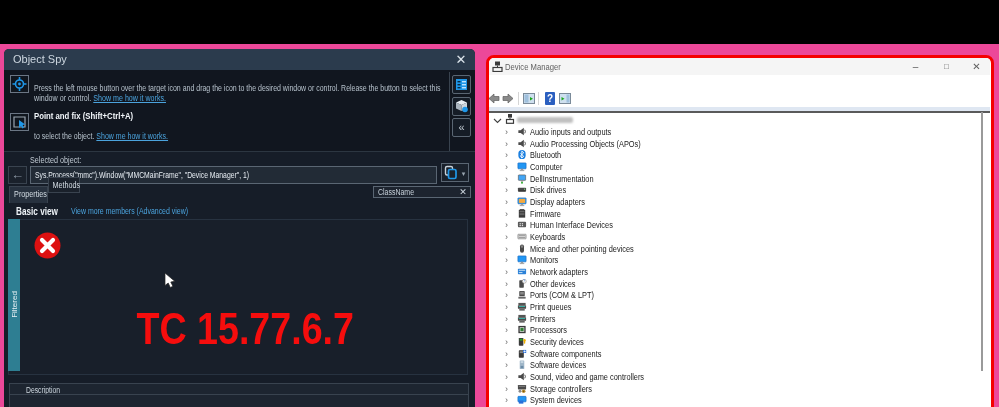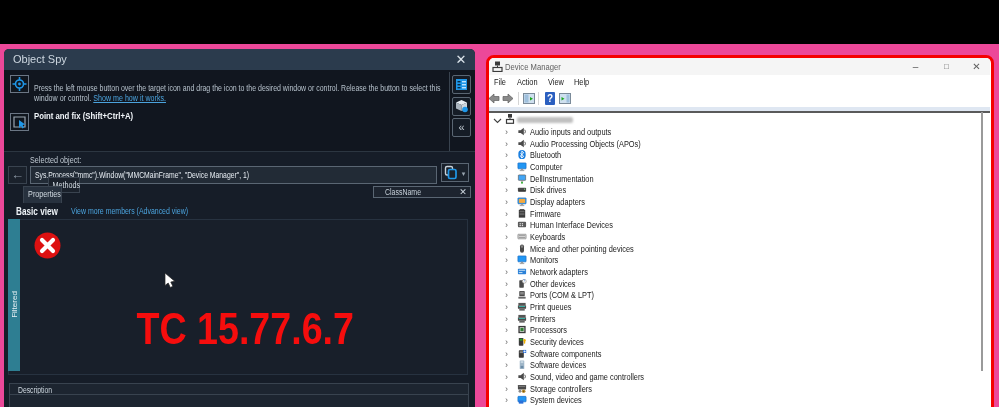--- a/index.html
+++ b/index.html
@@ -31,44 +31,44 @@
   #backBtn { left:4px; top:117px; width:19px; height:18px; border:1px solid #39434f;
     background:#1a212b; color:#8d99a5; font-size:13px; line-height:16px; text-align:center; }
   #selInput { left:26px; top:117px; width:407px; height:18px; border:1px solid #5a6673;
     background:#222b36; color:#e6ecf2; font-size:9px; line-height:16px; padding-left:4px; }
   #copyBtn { left:437px; top:114px; width:19px; height:19px; border:1px solid #5a6673; background:#1a212b; }
   #copyDrop { left:455px; top:114px; width:10px; height:19px; border:1px solid #5a6673; border-left:none;
     background:#1a212b; color:#9aa5b0; font-size:7px; line-height:19px; text-align:center; }
 
   .tab { font-size:9px; color:#d4dde4; border:1px solid #39434f; height:17px;
     line-height:15px; text-align:center; top:137px; }
-  #tabProps { left:19px; width:39px; background:#27313e; border-bottom:none; height:17px; z-index:2; }
+  #tabProps { left:5px; width:39px; background:#27313e; border-bottom:none; height:17px; z-index:2; }
   #tabMeth  { left:44px; width:32px; background:#1a212b; top:128px; height:16px; line-height:14px; }
   #className { left:369px; top:137px; width:98px; height:12px; border:1px solid #5a6673;
-    background:#1d242f; color:#c7d1da; font-size:8.5px; line-height:10px; padding-left:11px; }
+    background:#1d242f; color:#c7d1da; font-size:8.5px; line-height:10px; padding-left:4px; }
   #clX { left:453px; top:137px; width:12px; height:12px; color:#cfd8e0; font-size:9px;
     line-height:12px; text-align:center; }
 
   #basicView { left:12px; top:157px; font-size:10px; font-weight:bold; color:#eef3f7; }
   #viewMore  { left:67px; top:157px; font-size:9px; }
 
   #propPanel { left:4px; top:170px; width:460px; height:156px; background:#181f2a;
     border:1px solid #273240; }
   #filterBar { left:4px; top:170px; width:12px; height:152px; background:#2e7e92; }
   #filterTxt { left:-60px; top:251px; width:140px; color:#e8f2f5; font-size:8px;
     transform:rotate(-90deg); transform-origin:center; text-align:center; }
 
   #redX { left:30px; top:183px; width:27px; height:27px; }
   #tcText { left:26px; top:255px; width:430px; text-align:center; color:#f50d0d;
     font-size:44px; font-weight:bold; }
   #cursor { left:159.5px; top:224px; }
 
   #descBox { left:5px; top:334px; width:460px; height:53px; border:1px solid #39434f;
     background:#1d2530; }
-  #descHead { left:14px; top:336px; font-size:8.5px; color:#cfd8e0; }
+  #descHead { left:22px; top:336px; font-size:8.5px; color:#cfd8e0; }
   #descLine { left:6px; top:345px; width:458px; }
 
   
   #dm { left:486px; top:11px; width:508px; height:377px; border:3px solid #f50000;
     border-radius:8px; background:#fff; overflow:hidden; }
   #dmTitle { left:0; top:0; width:501px; height:17px; background:#f5f5f5; }
   #dmTitleTxt { left:16px; top:3.5px; font-size:9px; color:#5f5f5f; }
   #dmMenu { left:0; top:17px; width:501px; height:15px; background:#fff; }
   #dmMenu span.mi { position:absolute; top:2px; font-size:9px; color:#1a1a1a; }
   #dmTools { left:0; top:32px; width:501px; height:17px; background:#fff; }
@@ -112,20 +112,21 @@
     <div class="abs body" style="left:30px; top:35px;"><span class="sx" style="transform:scaleX(0.776);">Press the left mouse button over the target icon and drag the icon to the desired window or control. Release the button to select this</span></div>
     <div class="abs body" style="left:30px; top:44.5px;"><span class="sx" style="transform:scaleX(0.79);">window or control. <span class="lnk">Show me how it works.</span></span></div>
 
     <div class="abs iconbtn" style="left:6px; top:64px; width:19px; height:18px;">
       <svg width="17" height="16" viewBox="0 0 17 16">
         <path d="M3 3 h11 v10 h-11 z" fill="none" stroke="#9aa5b0" stroke-width="1.2"></path>
         <path d="M8 6 l0 8 l2 -2 l1.4 2.5 l1.6 -1 l-1.4 -2.5 l2.6 -0.6 z" fill="#1f97e8"></path>
       </svg>
     </div>
     <div class="abs head" style="left:30px; top:61px;"><span class="sx" style="transform:scaleX(0.817);">Point and fix (Shift+Ctrl+A)</span></div>
+    <div class="abs body" style="left:30px; top:82.5px;"><span class="sx" style="transform:scaleX(0.779);">to select the object. <span class="lnk">Show me how it works.</span></span></div>
 
     <div class="abs vline" style="left:445px; top:23px; height:80px;"></div>
     <div class="abs rbtn" style="left:448px; top:26px;">
       <svg width="17" height="17" viewBox="0 0 17 17">
         <rect x="3" y="3" width="11" height="11" fill="#1f97e8"></rect>
         <rect x="4.5" y="5" width="3" height="1.4" fill="#0a2a40"></rect>
         <rect x="9" y="5" width="4" height="1.4" fill="#bfe4ff"></rect>
         <rect x="4.5" y="8" width="3" height="1.4" fill="#0a2a40"></rect>
         <rect x="9" y="8" width="4" height="1.4" fill="#bfe4ff"></rect>
         <rect x="4.5" y="11" width="3" height="1.4" fill="#0a2a40"></rect>
@@ -192,26 +193,20 @@
     <svg class="abs" style="left:3px; top:3px;" width="11" height="11" viewBox="0 0 11 11">
       <rect x="3" y="0.5" width="5" height="4" fill="#3a3a3a"></rect>
       <rect x="1" y="6.5" width="9" height="4" fill="none" stroke="#3a3a3a" stroke-width="1.2"></rect>
       <rect x="5" y="4.5" width="1" height="2" fill="#3a3a3a"></rect>
     </svg>
     <div id="dmTitleTxt" class="abs"><span class="sx" style="transform:scaleX(0.85);">Device Manager</span></div>
     <div class="winbtn" style="left:420px;">–</div>
     <div class="winbtn" style="left:451px; font-size:8px;">□</div>
     <div class="winbtn" style="left:481px;">✕</div>
 
-    <div id="dmMenu" class="abs">
-      <span class="mi" style="left:4.5px;"><span class="sx" style="transform:scaleX(0.82);">File</span></span>
-      <span class="mi" style="left:28px;"><span class="sx" style="transform:scaleX(0.82);">Action</span></span>
-      <span class="mi" style="left:59px;"><span class="sx" style="transform:scaleX(0.82);">View</span></span>
-      <span class="mi" style="left:85px;"><span class="sx" style="transform:scaleX(0.82);">Help</span></span>
-    </div>
 
     <div id="dmTools" class="abs">
       <svg class="abs" style="left:-1px; top:3px;" width="26" height="11" viewBox="0 0 26 11">
         <path d="M6 1 L6 3.5 L11 3.5 L11 7.5 L6 7.5 L6 10 L1 5.5 Z" fill="#8a8a8a" stroke="#5f5f5f" stroke-width="0.7"></path>
         <path d="M20 1 L20 3.5 L15 3.5 L15 7.5 L20 7.5 L20 10 L25 5.5 Z" fill="#8a8a8a" stroke="#5f5f5f" stroke-width="0.7"></path>
       </svg>
       <div class="abs" style="left:29px; top:2px; width:1px; height:13px; background:#d5d5d5;"></div>
       <svg class="abs" style="left:34px; top:3px;" width="12" height="11" viewBox="0 0 12 11">
         <rect x="0.5" y="0.5" width="11" height="10" fill="#cfe0ef" stroke="#7a8a99"></rect>
         <rect x="1.5" y="1.5" width="4" height="8" fill="#9fc0dd"></rect>

